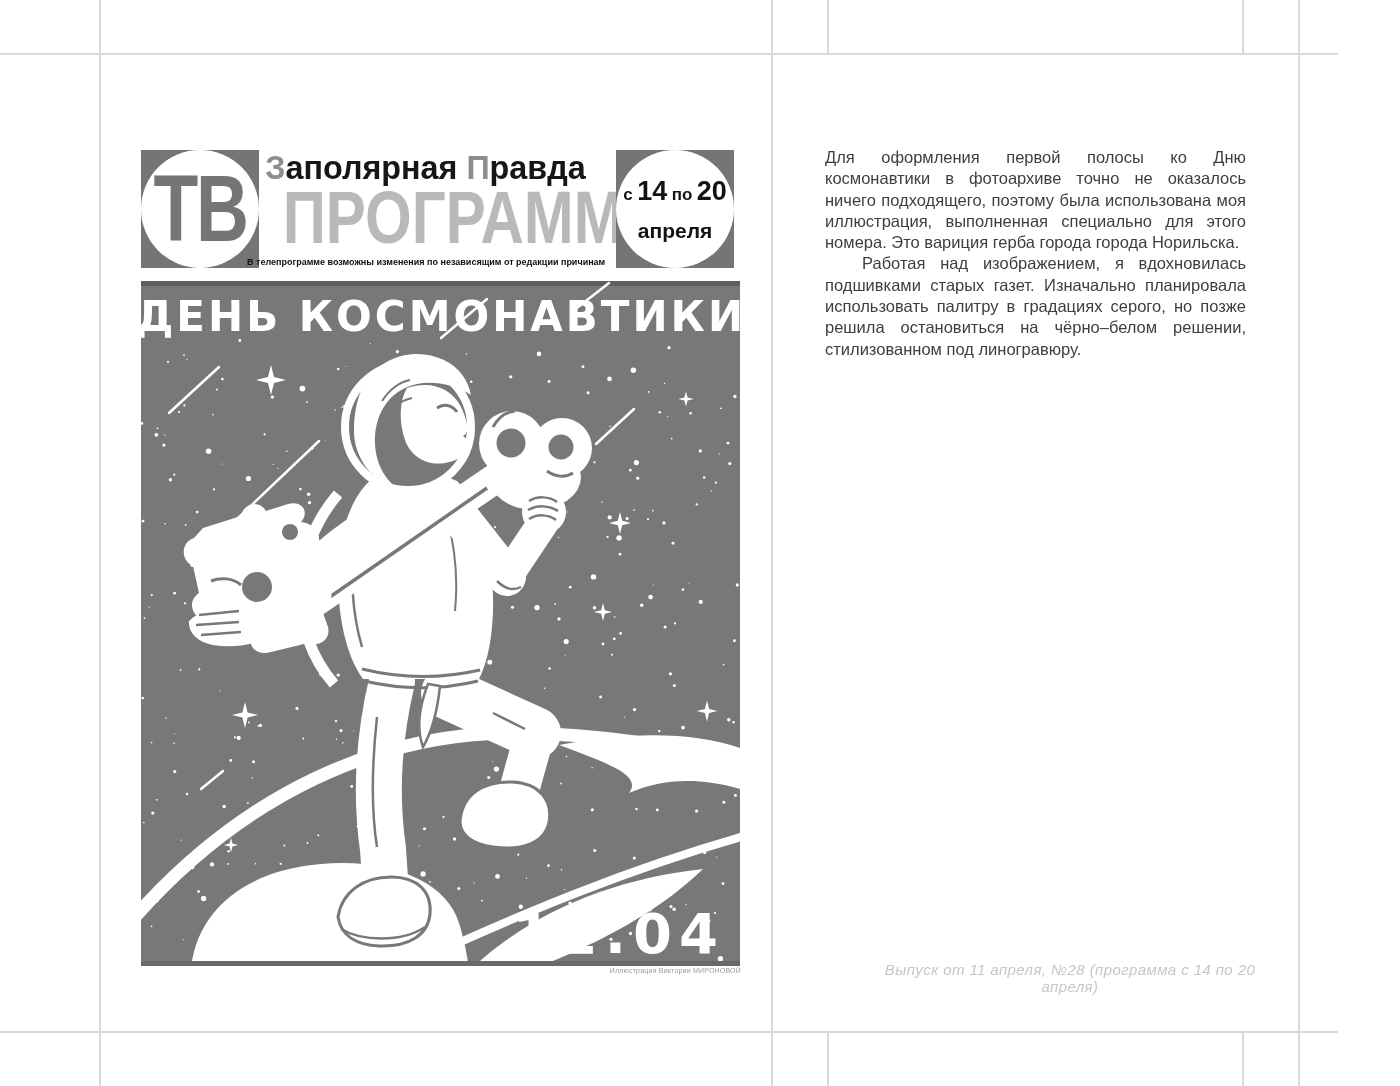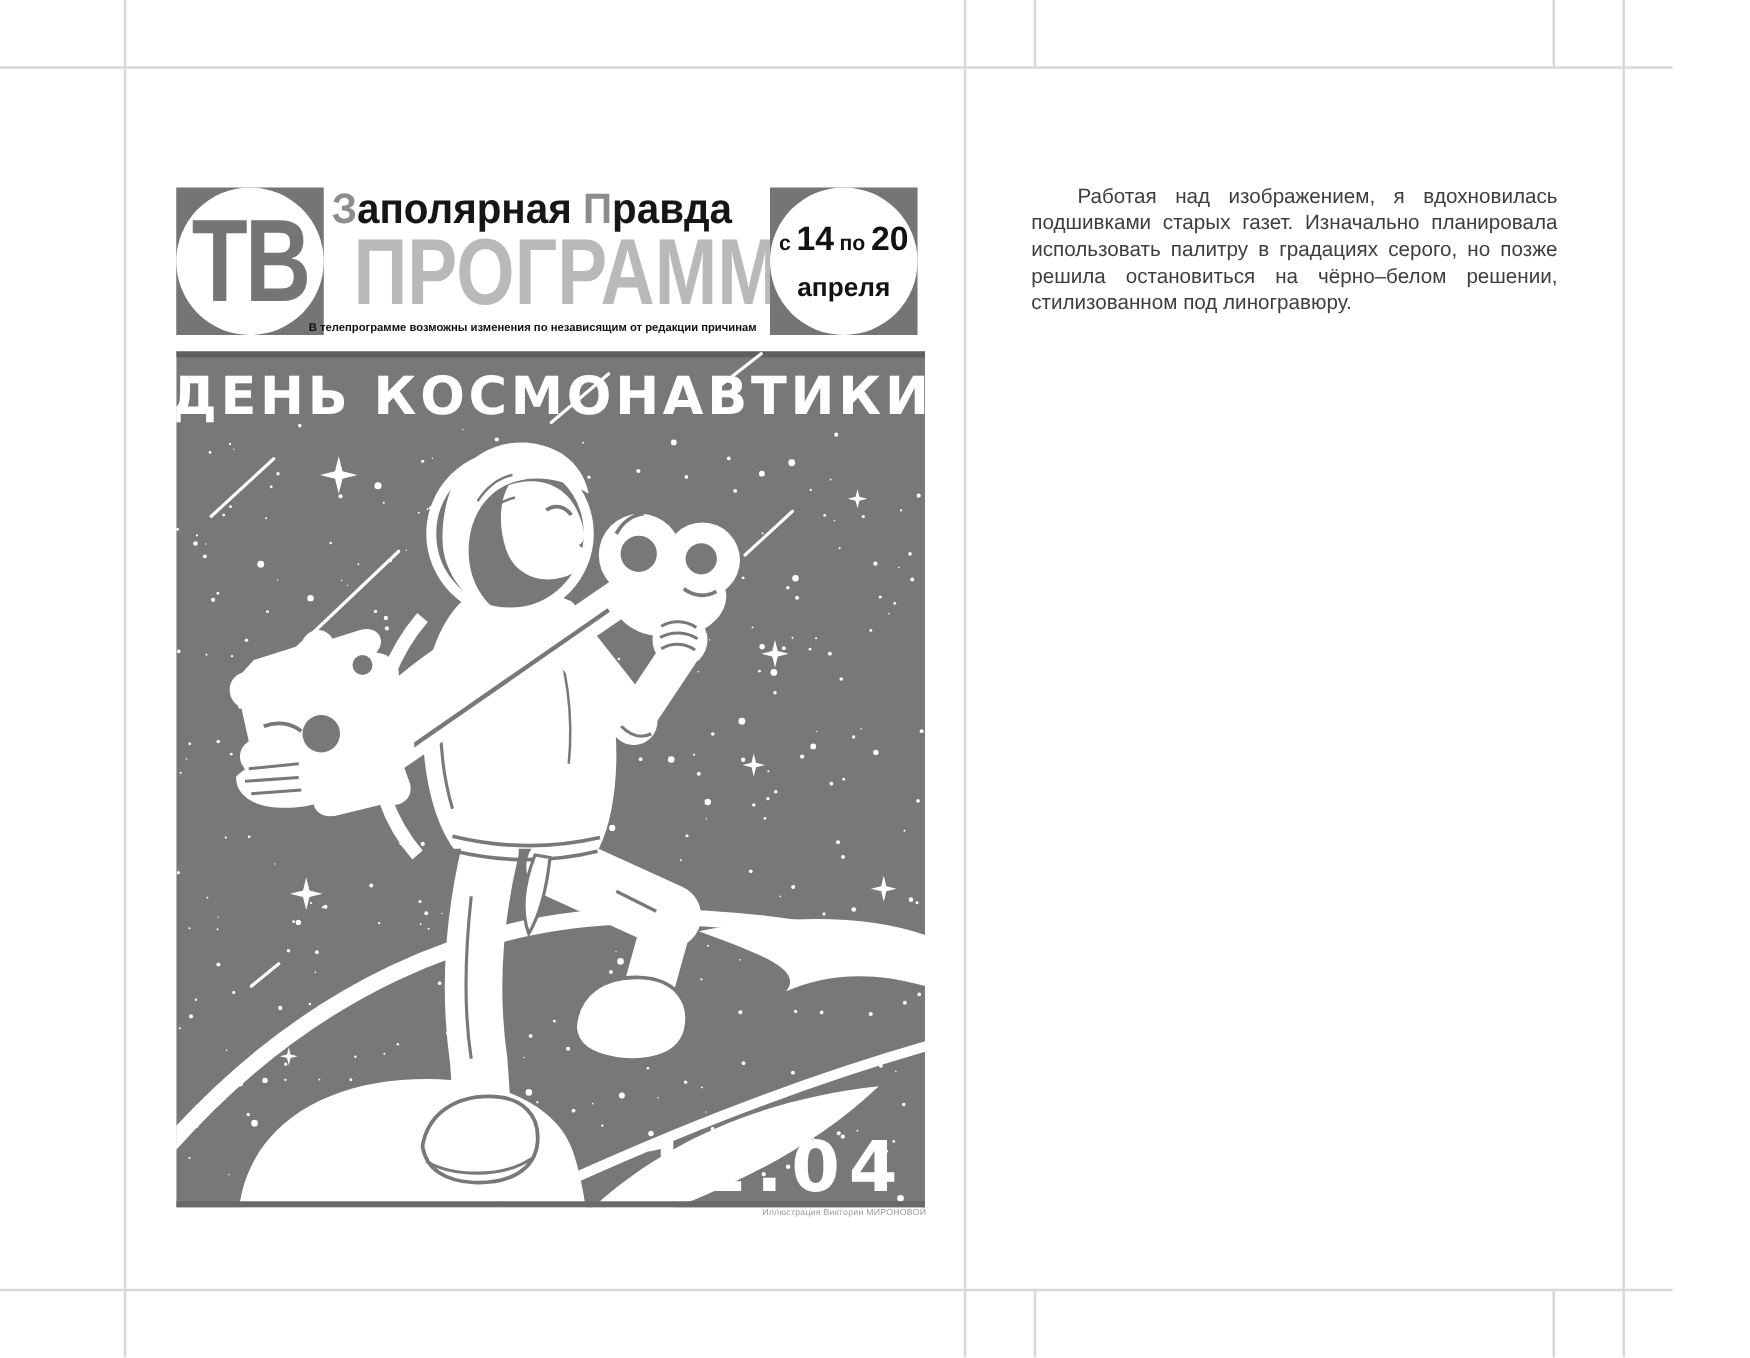--- a/index.html
+++ b/index.html
@@ -521,17 +521,19 @@
 
     <rect x="0" y="680" width="599" height="5" fill="#696969"></rect>
 
     <text x="300" y="50" text-anchor="middle" font-size="42" font-weight="bold" letter-spacing="3" fill="#ffffff" font-family="DejaVu Sans, Liberation Sans, sans-serif">ДЕНЬ КОСМОНАВТИКИ</text>
     <text x="584" y="672" text-anchor="end" font-size="56" font-weight="bold" letter-spacing="7" fill="#ffffff" font-family="DejaVu Sans, Liberation Sans, sans-serif">12.04</text>
   </svg>
 
   <div class="credit">Иллюстрация Виктории МИРОНОВОЙ</div>
 
   <div class="description">
+    <p>Для оформления первой полосы ко Дню космонавтики в фотоархиве точно не оказалось ничего подходящего, поэтому была использована моя иллюстрация, выполненная специально для этого номера. Это вариция герба города города Норильска.</p>
     <p class="indent">Работая над изображением, я вдохновилась подшивками старых газет. Изначально планировала использовать палитру в градациях серого, но позже решила остановиться на чёрно–белом решении, стилизованном под линогравюру.</p>
   </div>
 
+  <div class="issue-caption">Выпуск от 11 апреля, №28 (программа с 14 по 20 апреля)</div>
 
 </div>
 
 </body></html>

